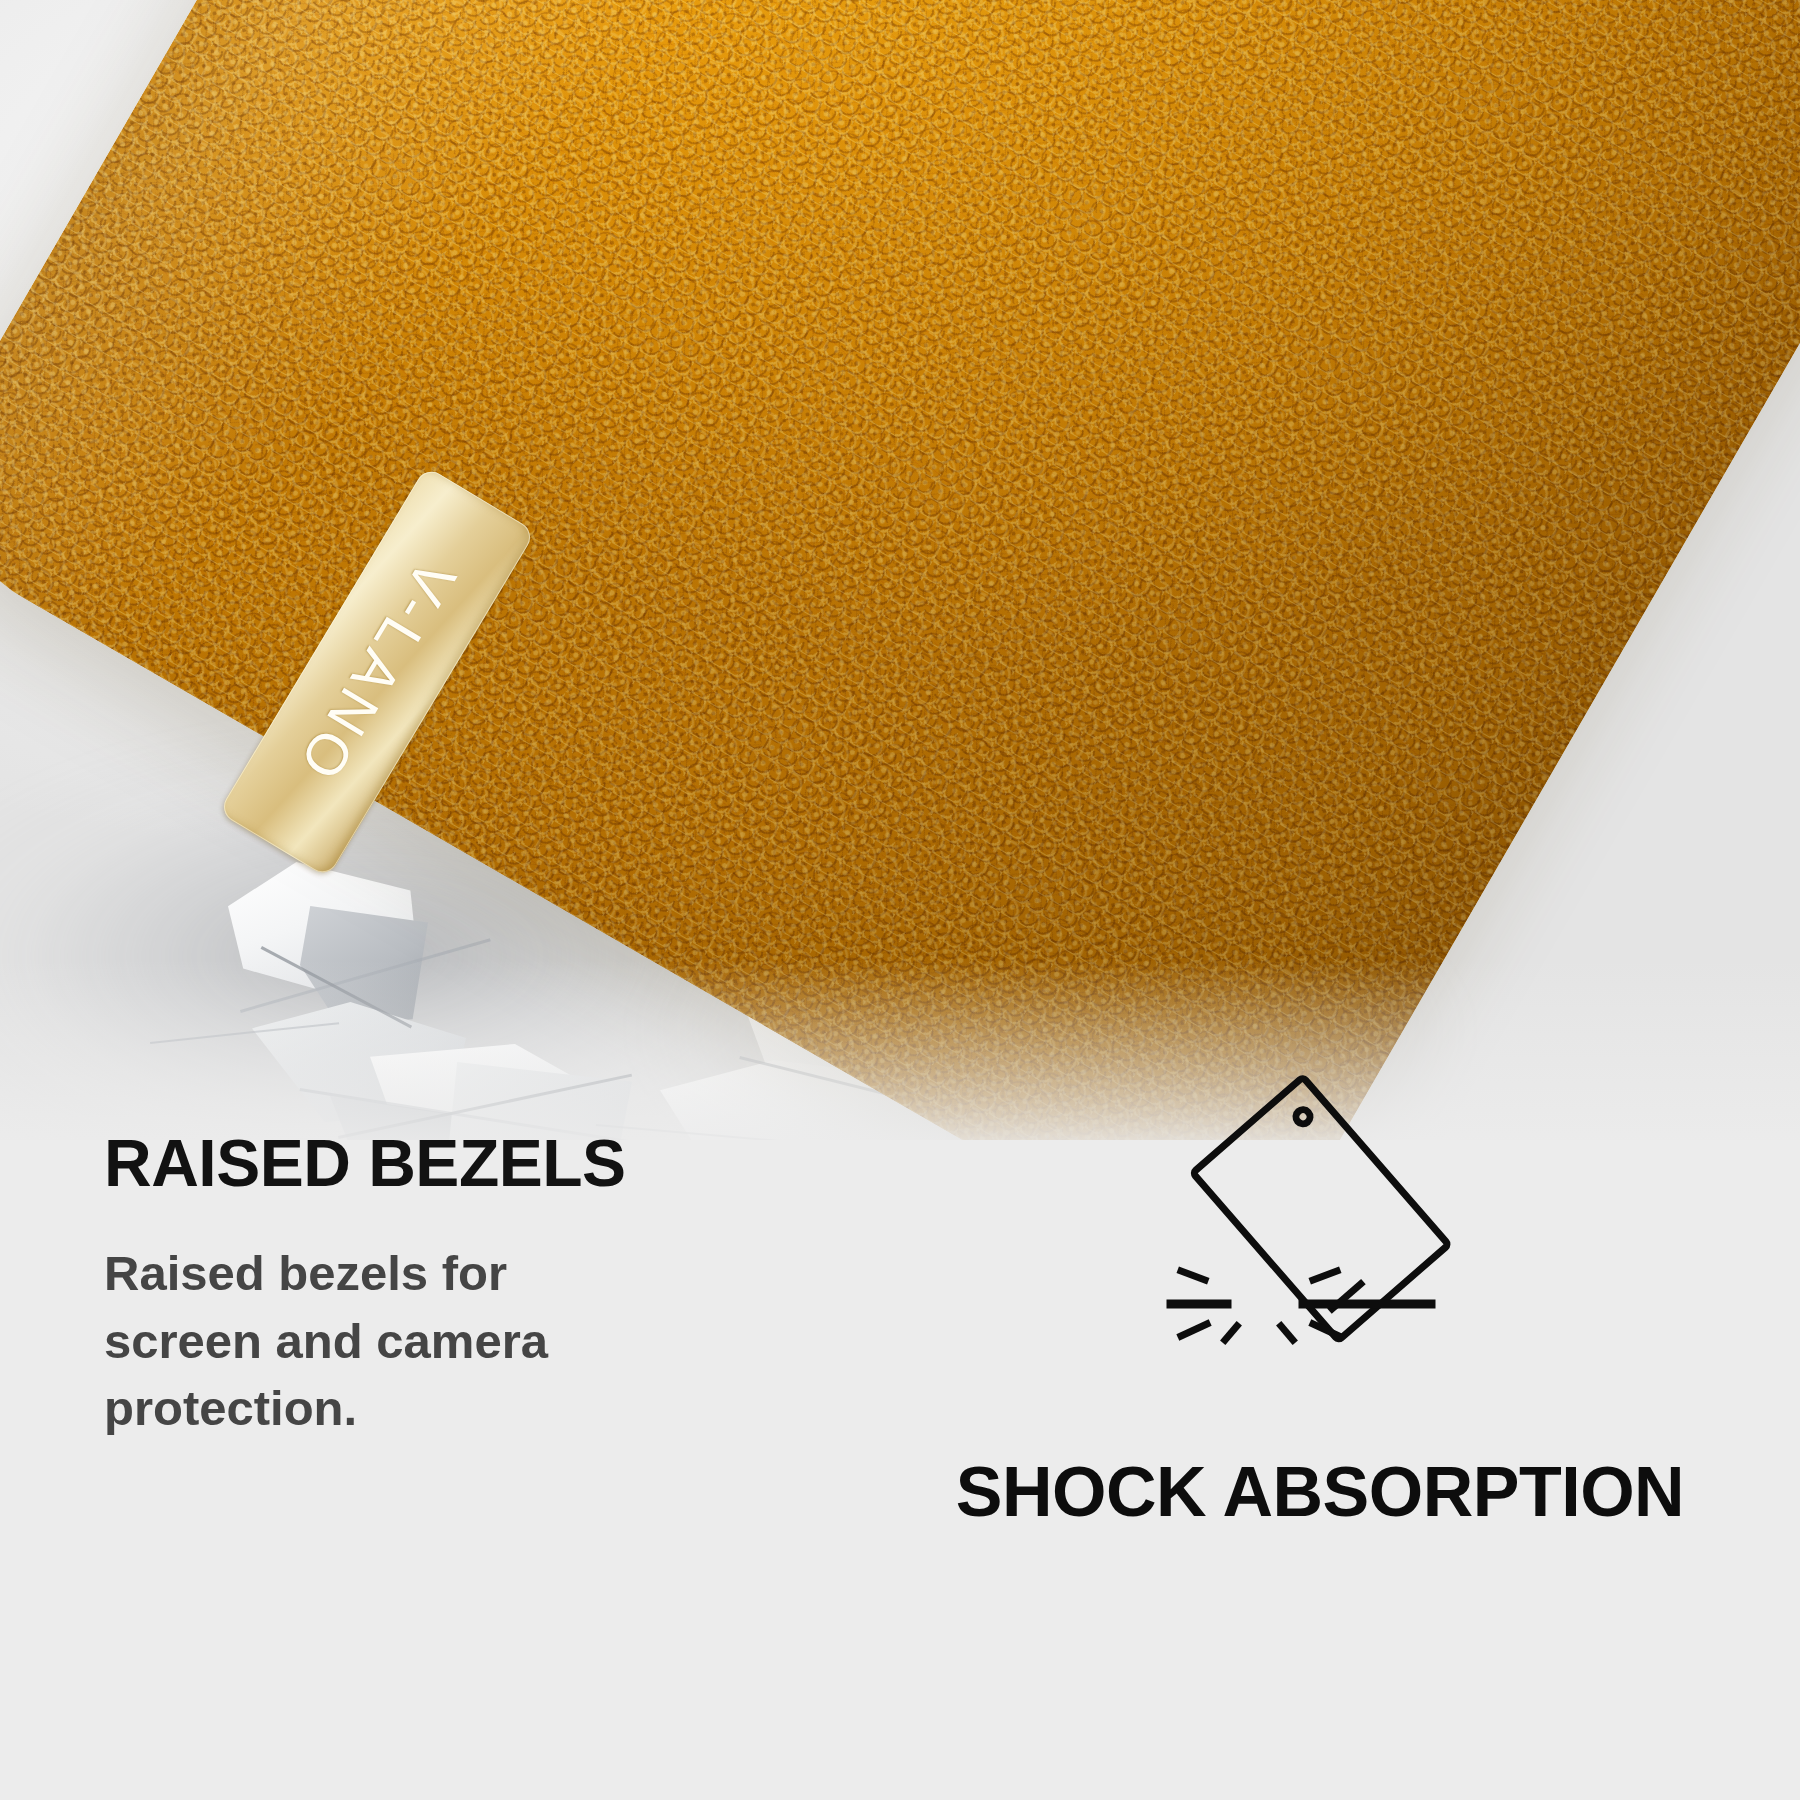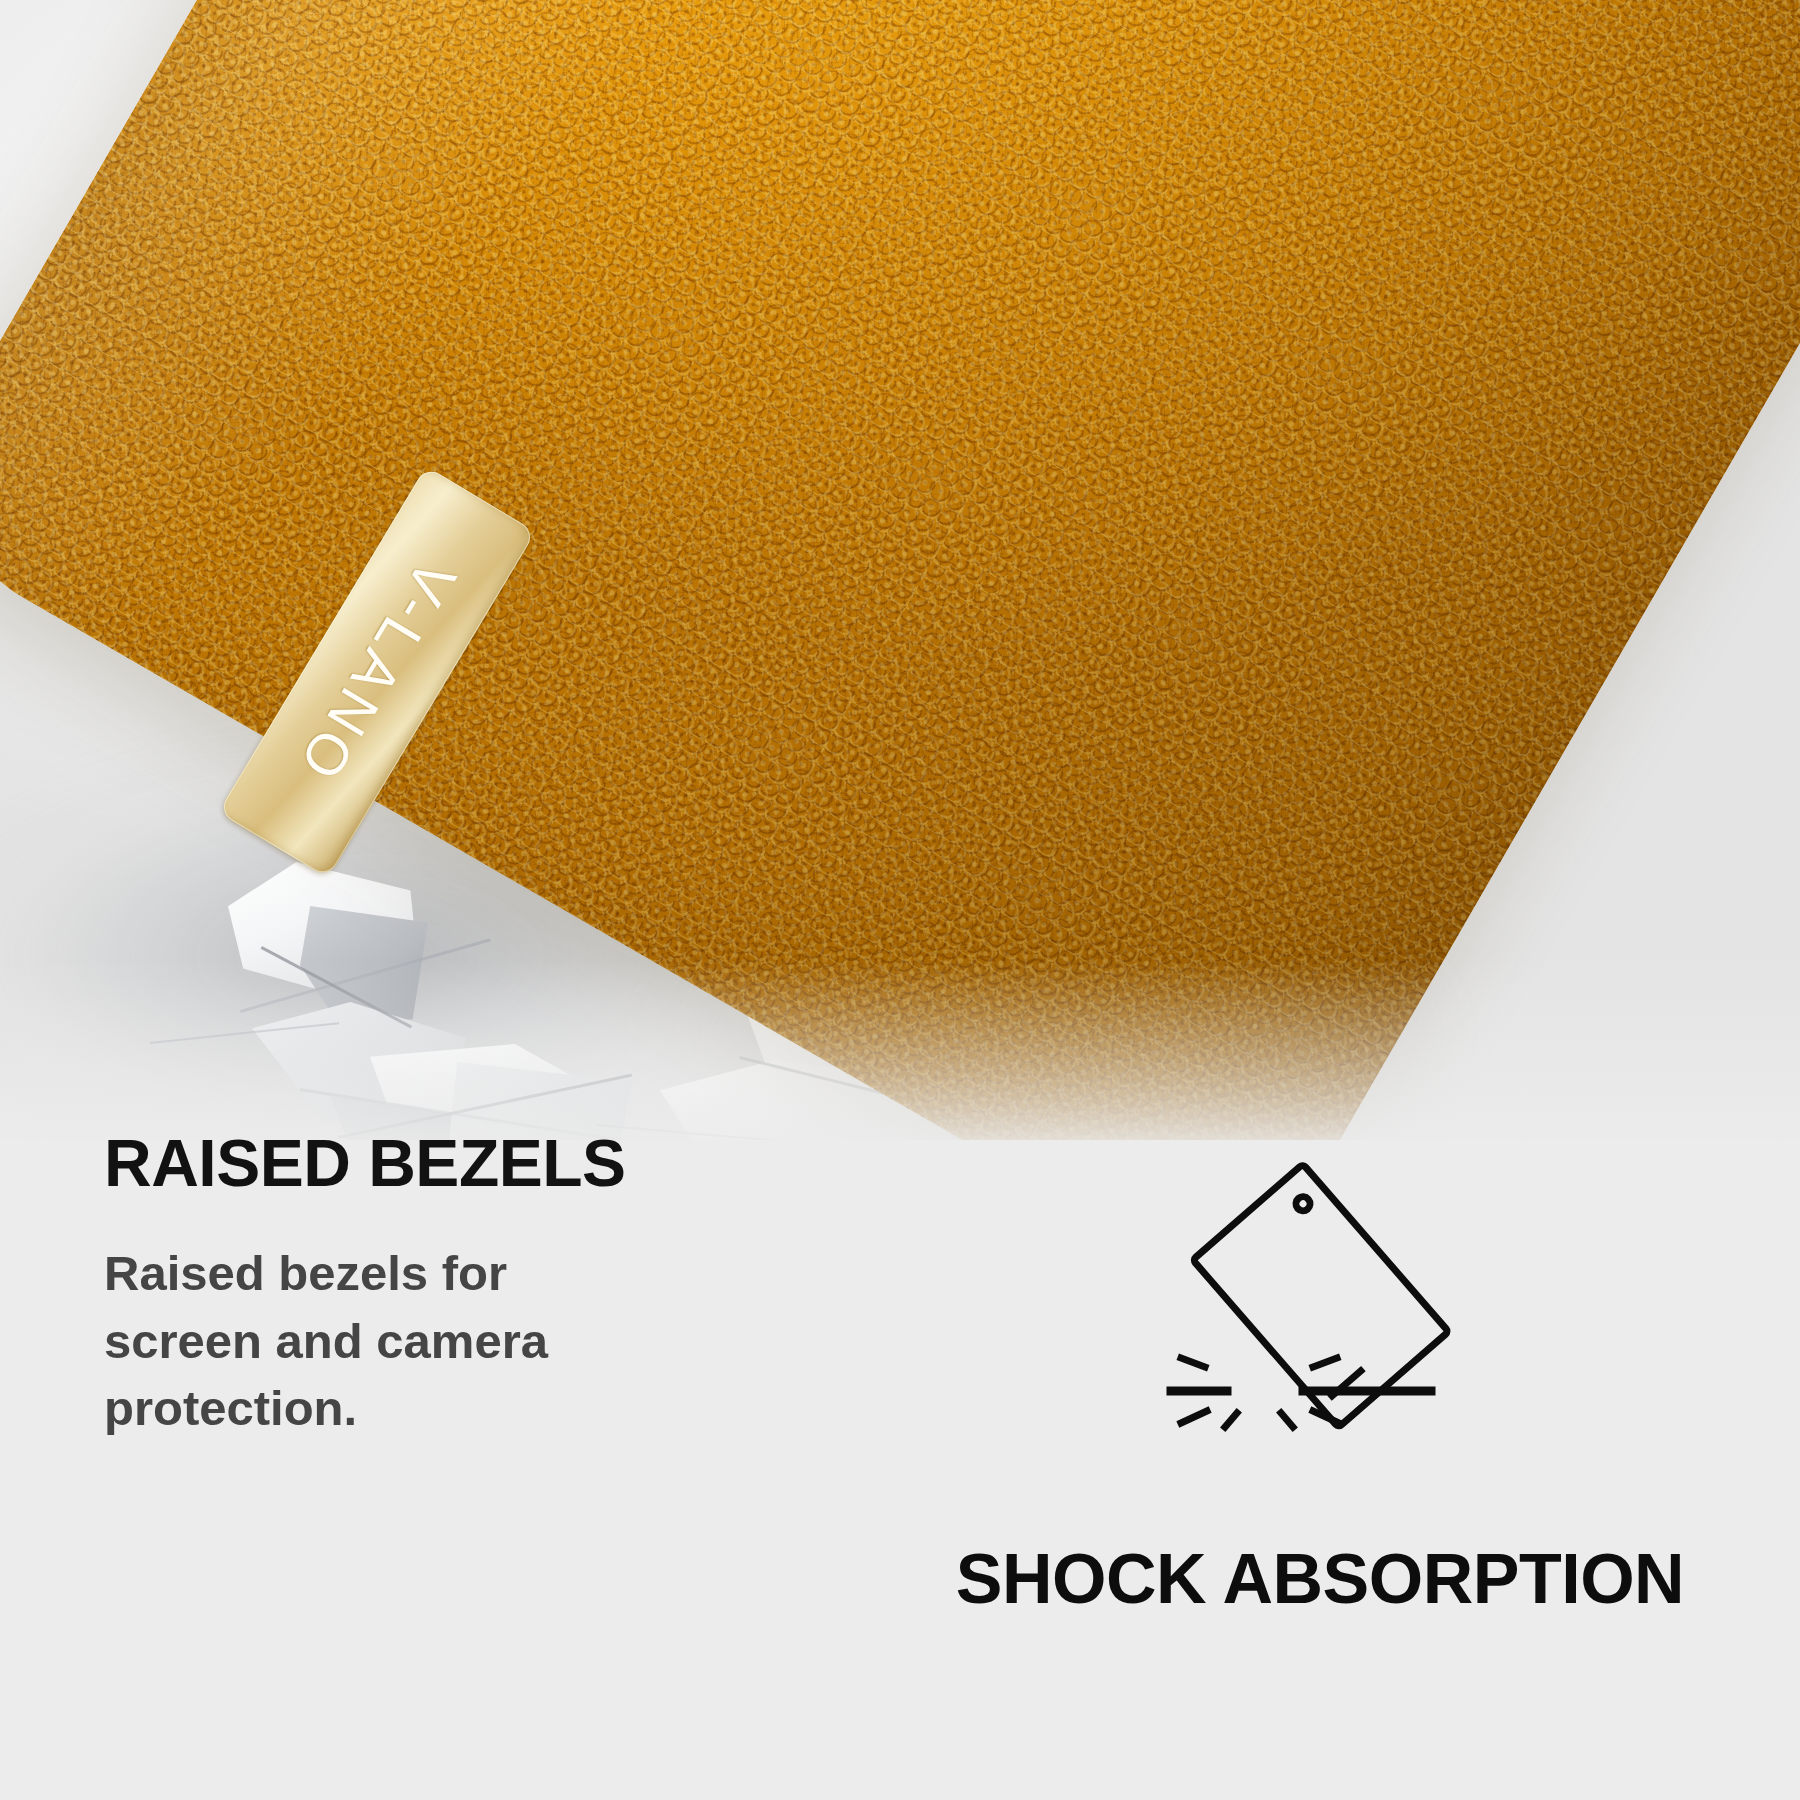--- a/index.html
+++ b/index.html
@@ -190,21 +190,21 @@
     margin-top:44px;
     font-size:49px;
     line-height:1.38;
     color:#454545;
     font-weight:700;
     max-width:470px;
   }
 
   .panel-right {
     position:absolute;
-    left:880px; top:1155px;
+    left:880px; top:1068px;
     width:880px;
     display:flex;
     flex-direction:column;
     align-items:center;
   }
   .icon-holder {
     width:330px; height:330px;
     display:block;
   }
   .feature-title-right {

